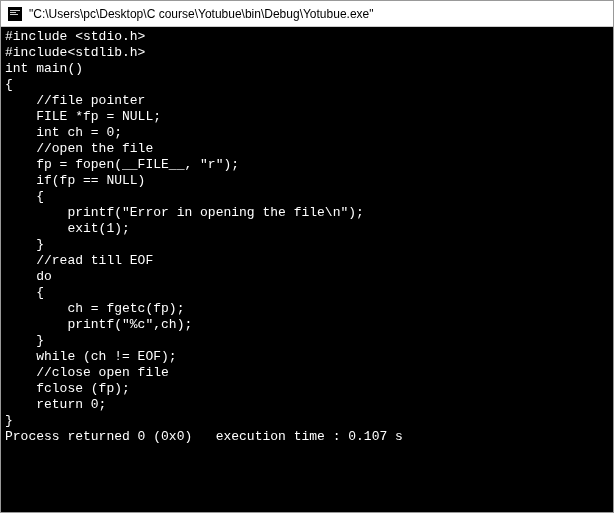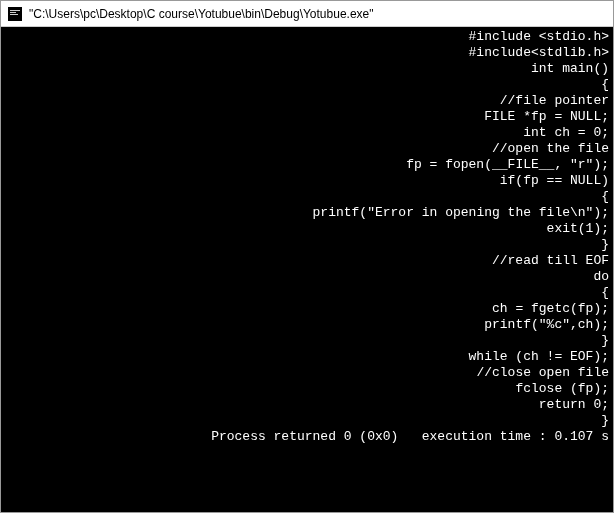--- a/index.html
+++ b/index.html
@@ -42,21 +42,20 @@
     width: 100%;
     height: calc(100% - 26px);
     background: #000;
     color: #fff;
     font-family: "Consolas", "Courier New", monospace;
     font-size: 13px;
     line-height: 16px;
     padding: 2px 4px;
     white-space: pre;
     overflow: hidden;
-    text-align: right;
   }
   .console .line { display: block; }
 </style>
 </head>
 <body>
 
 <div class="window">
   <div class="titlebar">
     <span class="app-icon">
       <svg width="14" height="14" viewBox="0 0 14 14">

